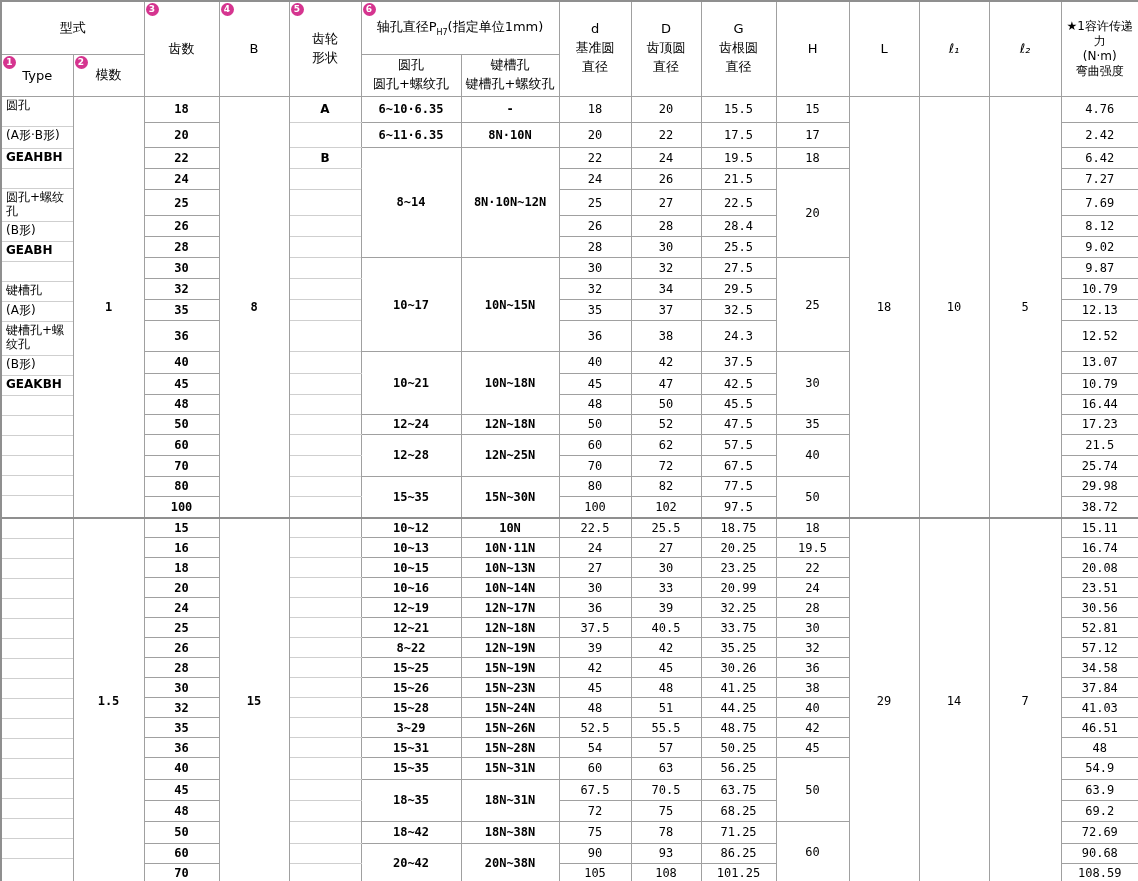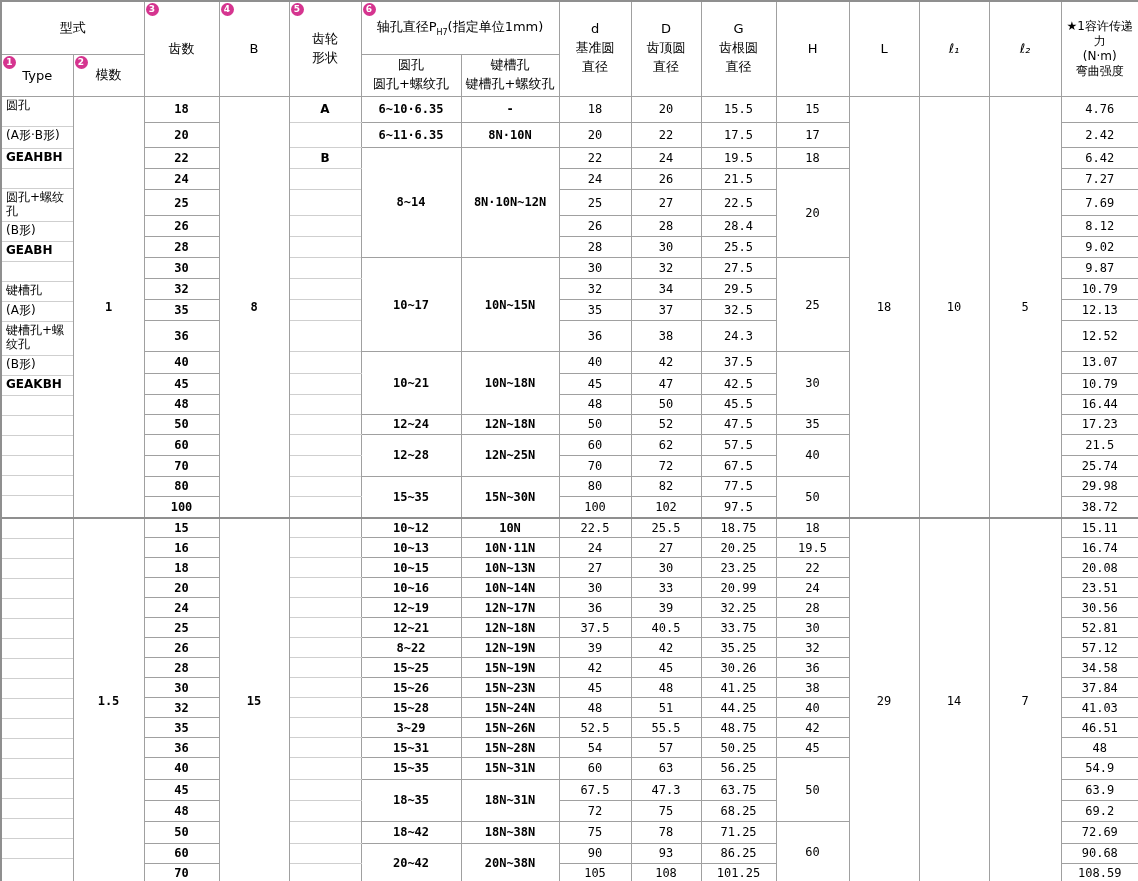--- a/index.html
+++ b/index.html
@@ -502,21 +502,21 @@
           <td class="num">56.25</td>
           <td class="num" rowspan="3">50</td>
           <td class="num">54.9</td>
         </tr>
         <tr style="height: 21px;">
           <td class="b num">45</td>
           <td class="shape b"></td>
           <td class="b num" rowspan="2">18~35</td>
           <td class="b num" rowspan="2">18N~31N</td>
           <td class="num">67.5</td>
-          <td class="num">47.3</td>
+          <td class="num">70.5</td>
           <td class="num">63.75</td>
           <td class="num">63.9</td>
         </tr>
         <tr style="height: 21px;">
           <td class="b num">48</td>
           <td class="shape b"></td>
           <td class="num">72</td>
           <td class="num">75</td>
           <td class="num">68.25</td>
           <td class="num">69.2</td>

